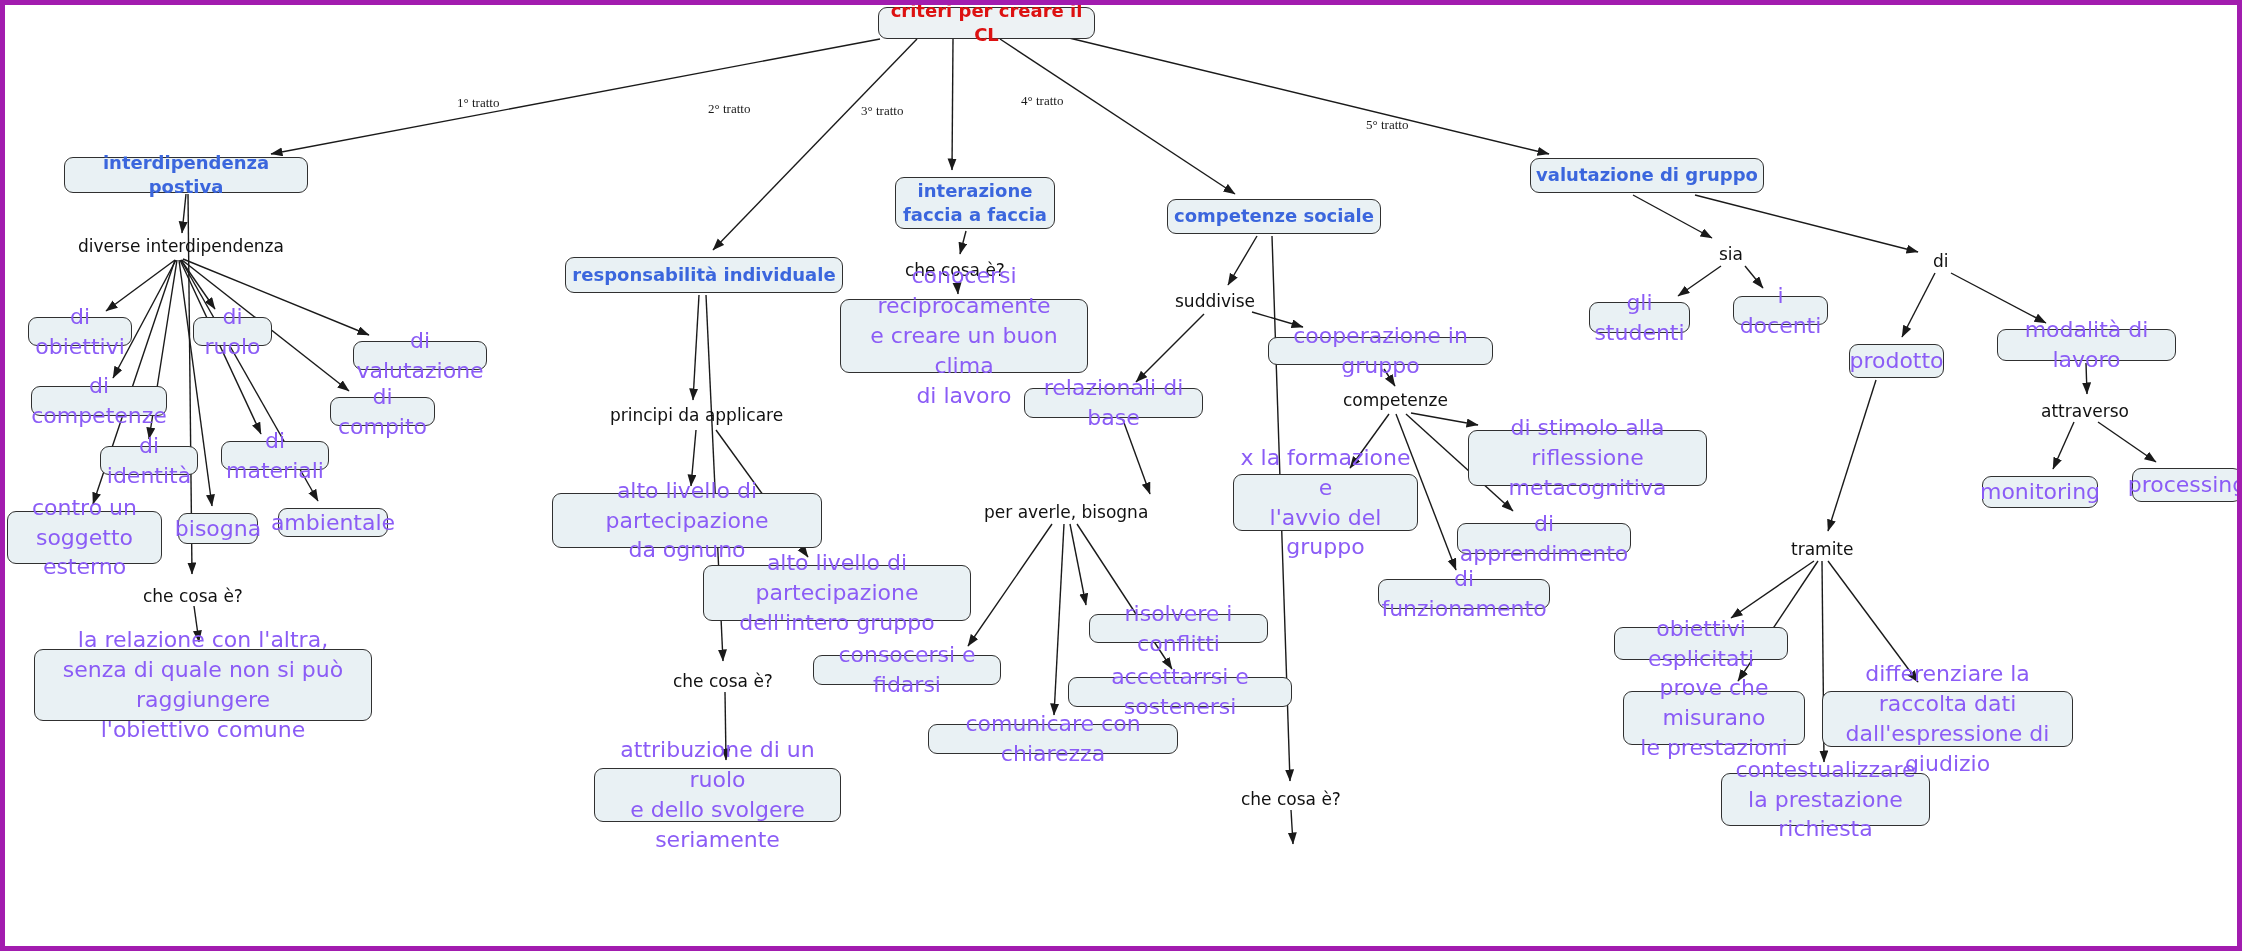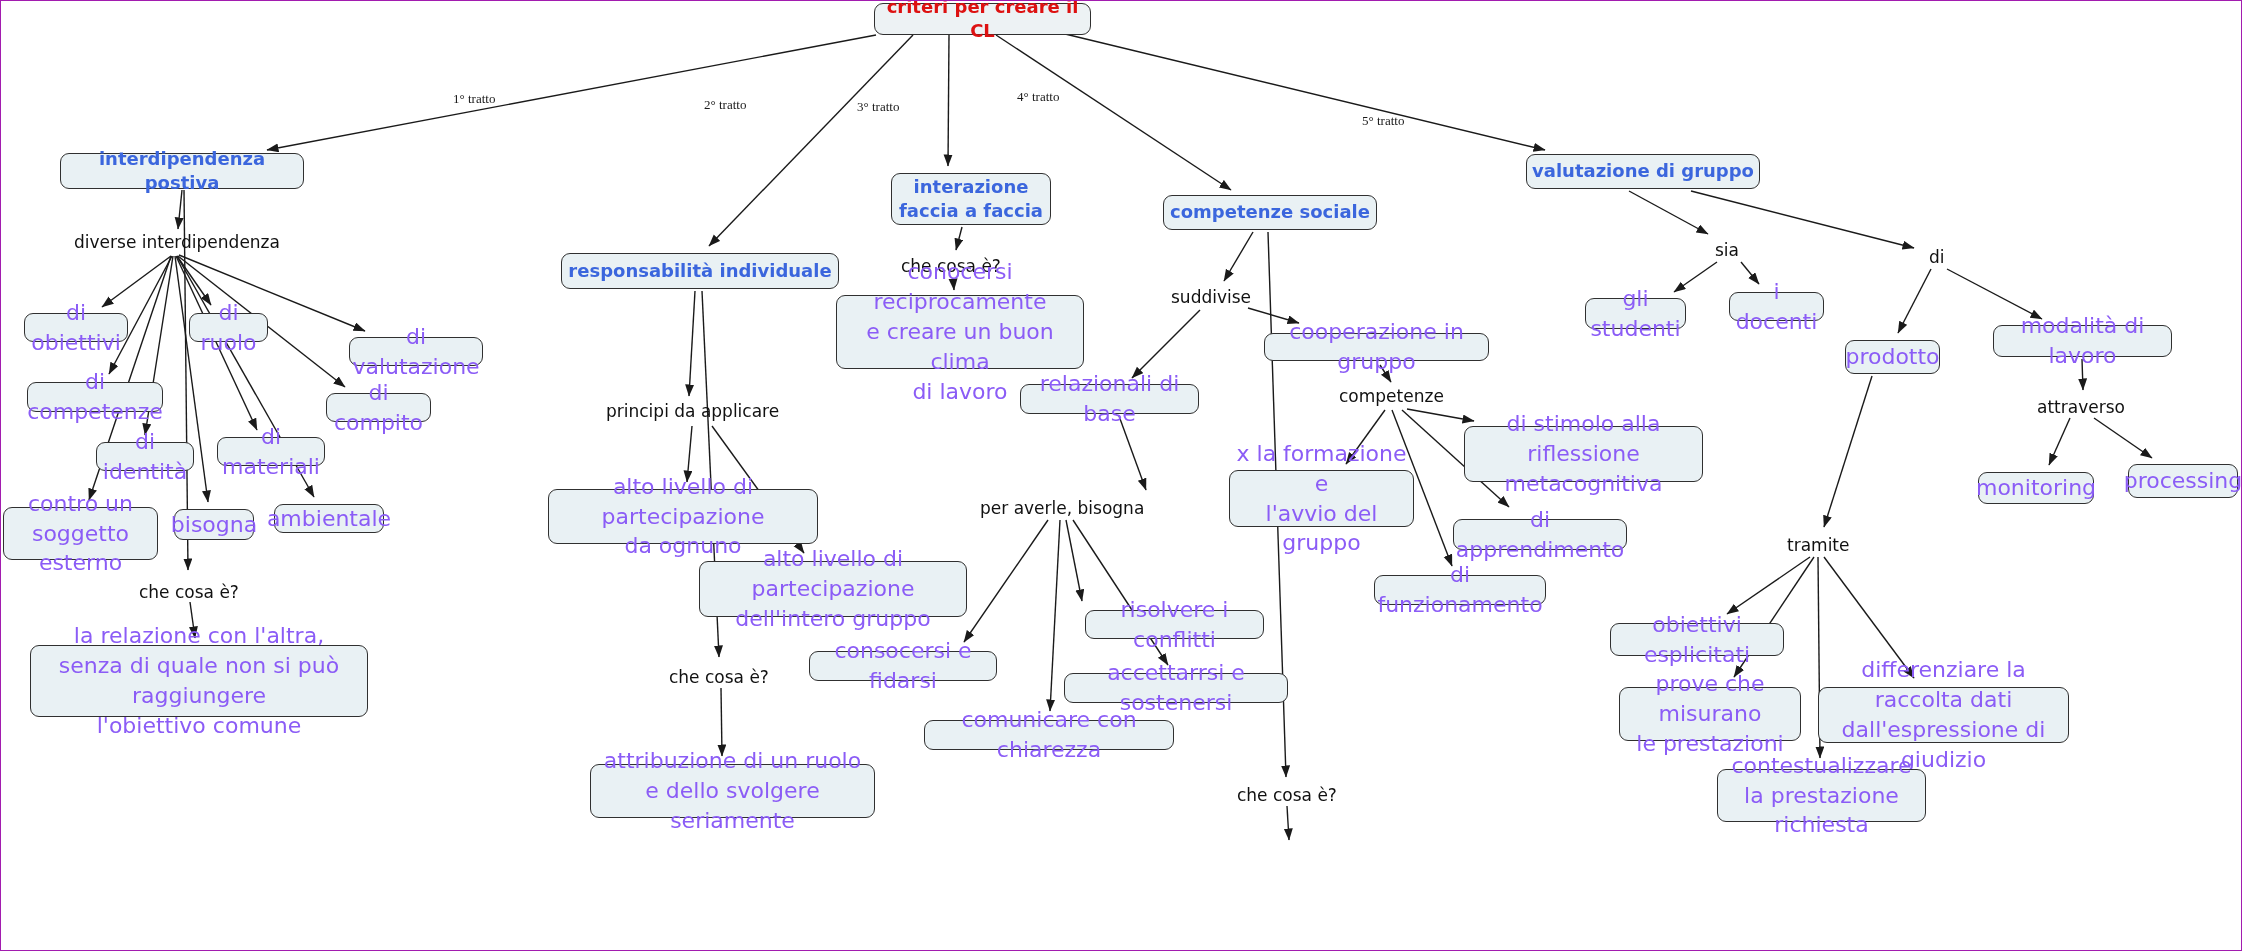--- a/index.html
+++ b/index.html
@@ -1,20 +1,20 @@
 <!DOCTYPE html>
 <html><head>
 <meta charset="utf-8">
 <style>
   html,body{margin:0;padding:0;background:#fff;}
   #canvas{
     position:relative;
     width:2242px;height:951px;
     background:#ffffff;
-    border:1px solid #a21caf;
+    border:5px solid #a21caf;
     box-sizing:border-box;
     overflow:hidden;
     font-family:"DejaVu Sans","Liberation Sans",sans-serif;
   }
   #edges{position:absolute;left:0;top:0;width:2242px;height:951px;z-index:1;}
   .box{
     position:absolute;z-index:2;
     display:flex;align-items:center;justify-content:center;
     text-align:center;
     background:#e9f1f4;
@@ -139,21 +139,21 @@
 senza di quale non si può raggiungere
 l'obiettivo comune</div>
 
   <div class="box concept" style="left:560px;top:252px;width:278px;height:36px">responsabilità individuale</div>
   <div class="plain" style="left:605px;top:400px">principi da applicare</div>
   <div class="box" style="left:547px;top:488px;width:270px;height:55px">alto livello di partecipazione
 da ognuno</div>
   <div class="box" style="left:698px;top:560px;width:268px;height:56px">alto livello di partecipazione
 dell'intero gruppo</div>
   <div class="plain" style="left:668px;top:666px">che cosa è?</div>
-  <div class="box" style="left:589px;top:763px;width:285px;height:54px">attribuzione di un ruolo
+  <div class="box" style="left:589px;top:763px;width:247px;height:54px">attribuzione di un ruolo
 e dello svolgere seriamente</div>
 
   <div class="box concept" style="left:890px;top:172px;width:160px;height:52px">interazione
 faccia a faccia</div>
   <div class="plain" style="left:900px;top:255px">che cosa è?</div>
   <div class="box" style="left:835px;top:294px;width:248px;height:74px">conocersi reciprocamente
 e creare un buon clima
 di lavoro</div>
 
   <div class="box concept" style="left:1162px;top:194px;width:214px;height:35px">competenze sociale</div>

